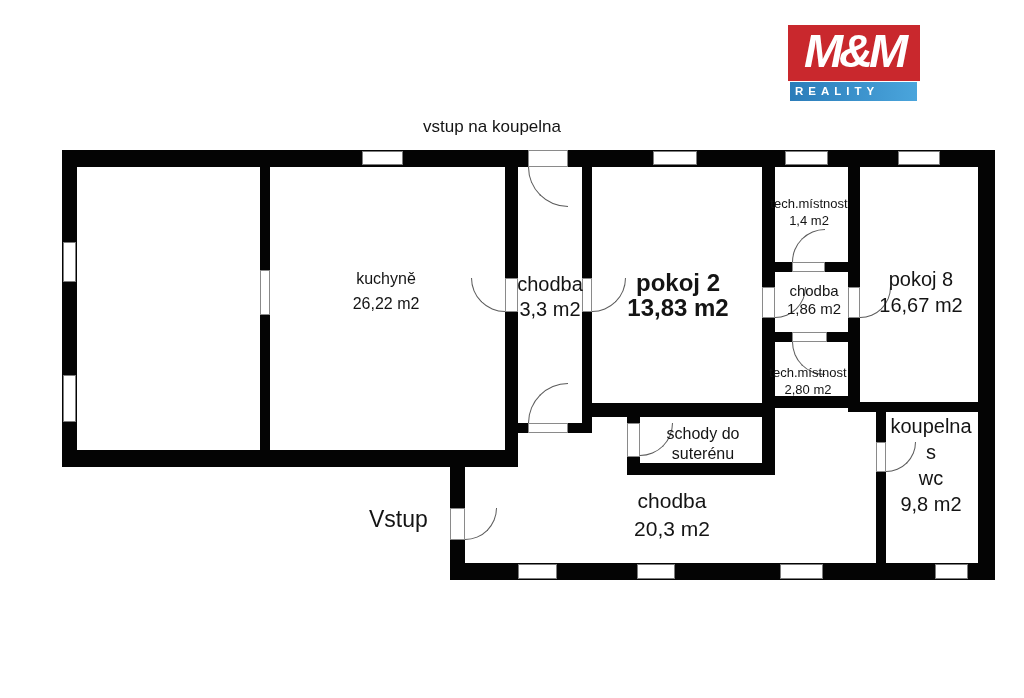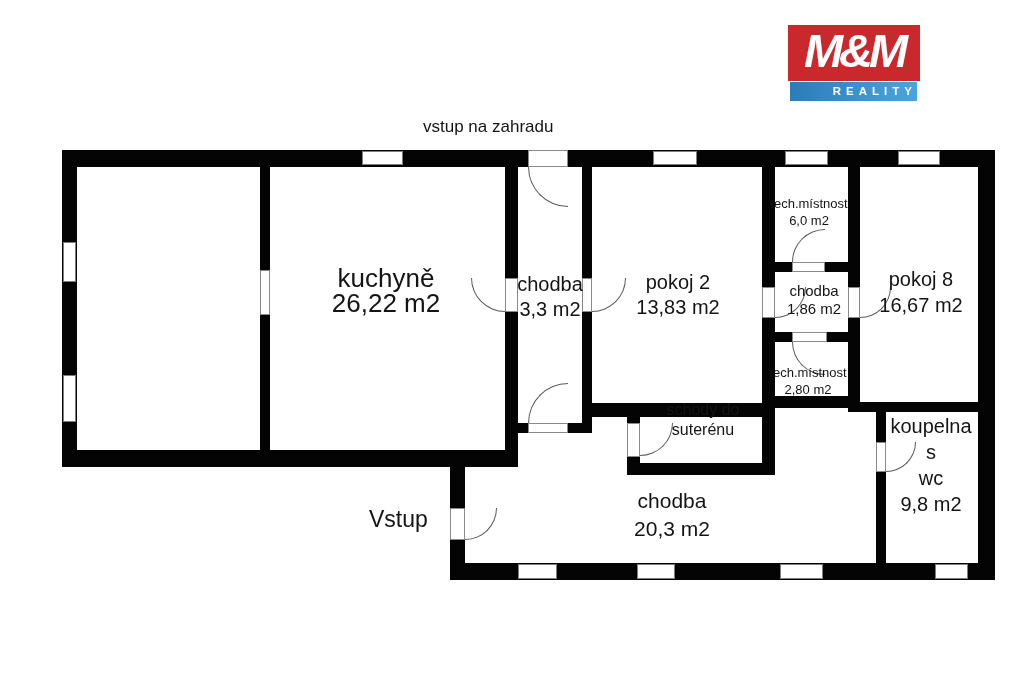--- a/index.html
+++ b/index.html
@@ -19,21 +19,21 @@
   
   #logo{position:absolute;left:788px;top:25px;width:132px;height:77px;}
   #logo .logo-top{
     position:absolute;left:0;top:0;width:132px;height:56px;background:#c9282d;
     color:#ffffff;font-weight:bold;font-size:47px;line-height:52px;text-align:center;
     letter-spacing:-4px;font-style:italic;
   }
   #logo .logo-bottom{
     position:absolute;left:2px;top:57px;width:127px;height:19px;
     background:linear-gradient(90deg,#2b7cb9,#4aa5dc);
-    color:#ffffff;font-weight:bold;font-size:11.5px;line-height:19px;text-align:right;
+    color:#ffffff;font-weight:bold;font-size:11.5px;line-height:19px;text-align:left;
     letter-spacing:5px;text-indent:5px;
   }
 </style>
 </head>
 <body>
 
 <div id="stage">
 
   <div id="logo">
     <div class="logo-top">M&amp;M</div>
@@ -91,60 +91,60 @@
   <div class="arc br" style="left:592px;top:278px;width:34px;height:34px;"></div>
   <div class="arc tl" style="left:528px;top:383px;width:40px;height:40px;"></div>
   <div class="arc br" style="left:465px;top:508px;width:32px;height:32px;"></div>
   <div class="arc br" style="left:640px;top:423px;width:33px;height:33px;"></div>
   <div class="arc br" style="left:886px;top:442px;width:30px;height:30px;"></div>
   <div class="arc tl" style="left:792px;top:229px;width:33px;height:33px;"></div>
   <div class="arc bl" style="left:792px;top:342px;width:33px;height:33px;"></div>
   <div class="arc br" style="left:775px;top:287px;width:31px;height:31px;"></div>
   <div class="arc br" style="left:860px;top:287px;width:31px;height:31px;"></div>
 
-  <div class="free-label" style="left:423px;top:117px;font-size:17px;">vstup na zahradu</div>
+  <div class="free-label" style="left:423px;top:117px;font-size:17px;">vstup na koupelna</div>
   <div class="free-label" style="left:369px;top:506px;font-size:23px;">Vstup</div>
 
 
-  <div class="room-label" style="left:386px;top:266px;font-size:26px;line-height:25px;">
+  <div class="room-label" style="left:386px;top:266px;font-size:16px;line-height:25px;">
     <div>kuchyně</div>
     <div>26,22 m2</div>
   </div>
 
   <div class="room-label" style="left:550px;top:272px;font-size:20px;line-height:25px;">
     <div>chodba</div>
     <div>3,3 m2</div>
   </div>
 
-  <div class="room-label" style="left:678px;top:270px;font-size:20px;line-height:25px;">
+  <div class="room-label" style="left:678px;top:270px;font-size:24px;line-height:25px;font-weight:bold;">
     <div>pokoj 2</div>
     <div>13,83 m2</div>
   </div>
 
   <div class="room-label" style="left:809px;top:195px;font-size:13px;line-height:17px;">
     <div>tech.místnost</div>
-    <div>6,0 m2</div>
+    <div>1,4 m2</div>
   </div>
 
   <div class="room-label" style="left:814px;top:282px;font-size:15px;line-height:18px;">
     <div>chodba</div>
     <div>1,86 m2</div>
   </div>
 
   <div class="room-label" style="left:808px;top:364px;font-size:13px;line-height:17px;">
     <div>tech.místnost</div>
     <div>2,80 m2</div>
   </div>
 
   <div class="room-label" style="left:921px;top:266px;font-size:20px;line-height:26px;">
     <div>pokoj 8</div>
     <div>16,67 m2</div>
   </div>
 
-  <div class="room-label" style="left:703px;top:400px;font-size:16px;line-height:20px;">
+  <div class="room-label" style="left:703px;top:424px;font-size:16px;line-height:20px;">
     <div>schody do</div>
     <div>suterénu</div>
   </div>
 
   <div class="room-label" style="left:672px;top:487px;font-size:21px;line-height:28px;">
     <div>chodba</div>
     <div>20,3 m2</div>
   </div>
 
   <div class="room-label" style="left:931px;top:413px;font-size:20px;line-height:26px;">

